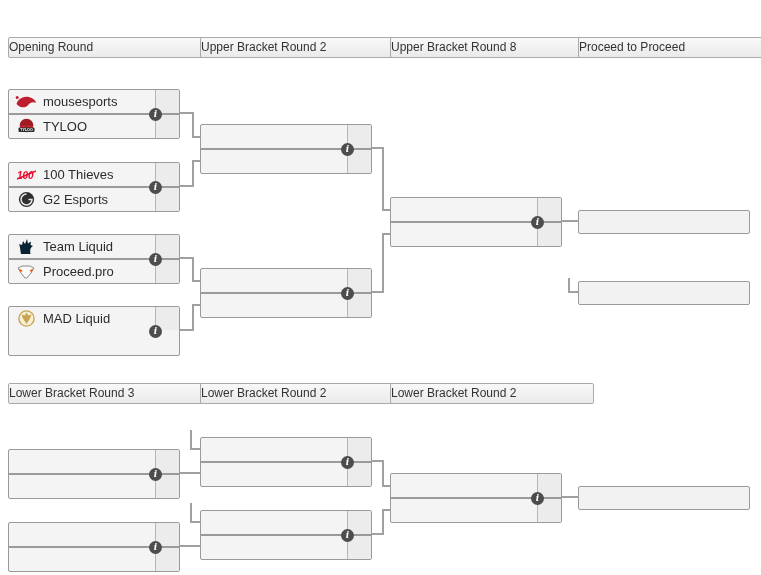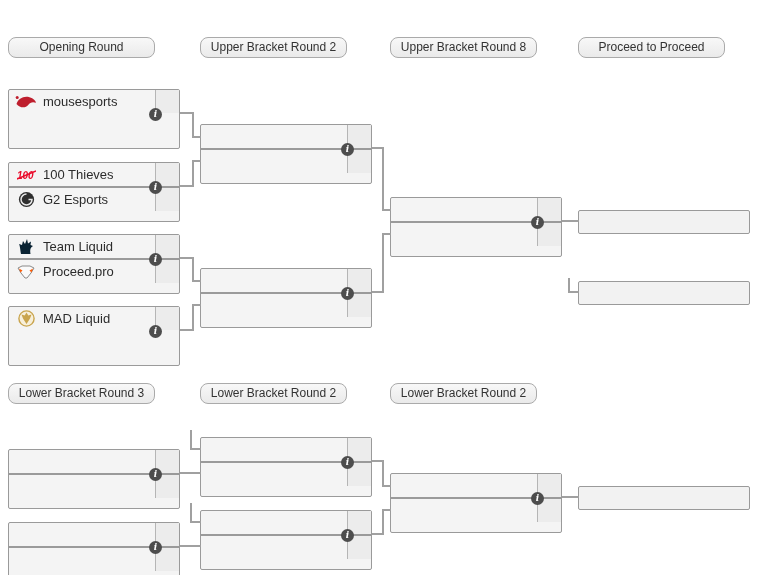--- a/index.html
+++ b/index.html
@@ -1,27 +1,27 @@
 <!DOCTYPE html>
 <html><head>
 <meta charset="utf-8">
 <style>
   html,body{margin:0;padding:0;background:#fff;}
   body{font-family:"Liberation Sans",sans-serif;}
   #stage{position:relative;width:761px;height:575px;background:#fff;overflow:hidden;}
 
   .page-title{position:absolute;left:9px;top:1px;font-size:21px;font-weight:400;color:#4e6b30;margin:0;}
 
-  .hdr{position:absolute;width:147px;height:21px;box-sizing:border-box;
-       background:linear-gradient(#f8f8f8,#eaeaea);border:1px solid #aaa;border-radius:8px;
-       font-size:12px;color:#333;text-align:center;line-height:19px;white-space:nowrap;}
+  .hdr{position:absolute;width:204px;height:21px;box-sizing:border-box;
+       background:linear-gradient(#f8f8f8,#eaeaea);border:1px solid #aaa;border-radius:2px;
+       font-size:12px;color:#333;line-height:19px;white-space:nowrap;}
 
   .match{position:absolute;width:172px;box-sizing:border-box;background:#f4f4f4;
          border:1px solid #9a9a9a;border-radius:2px;}
-  .m2{height:60px;}
+  .m2{height:50px;}
   .m1{height:24px;background:#f2f2f2;}
   .row{height:23px;display:flex;align-items:center;}
   .row.bot{border-top:2px solid #9a9a9a;}
   .logo{width:34px;flex:none;display:flex;align-items:center;justify-content:center;}
   .tname{flex:1;font-size:13px;color:#2c2c2c;white-space:nowrap;overflow:hidden;}
   .score{flex:none;width:23px;align-self:stretch;border-left:1px solid #b5b5b5;background:#ececec;
          font-size:12px;color:#333;text-align:center;line-height:23px;}
   .info{position:absolute;left:140px;top:18px;width:13px;height:13px;border-radius:50%;
         background:#4d4d4d;color:#fff;text-align:center;line-height:13px;
         font-family:"DejaVu Serif",serif;font-weight:bold;font-style:italic;font-size:9px;
@@ -84,20 +84,32 @@
     <div class="row">
       <span class="logo">
         <svg width="22" height="15" viewBox="0 0 22 15">
             <path d="M1.5 10 C3 4.5,9 1.5,14.5 3.2 C18.5 4.4,20.8 6.5,21 8.8 C17.5 7.6,15.2 8.4,13.2 11 C10.5 14.4,5 14.2,1.5 10 Z" fill="#be1e2d"></path>
             <circle cx="2.2" cy="3.4" r="1.5" fill="#be1e2d"></circle>
           </svg>
       </span>
       <span class="tname">mousesports</span>
       <span class="score"></span>
     </div>
+    <div class="row bot">
+      <span class="logo">
+        <svg width="17" height="17" viewBox="0 0 17 17">
+            <circle cx="8.5" cy="7.5" r="6.8" fill="#c1272d"></circle>
+            <path d="M8.5 1 A6.8 6.8 0 0 1 15.3 7.5 L1.7 7.5 A6.8 6.8 0 0 1 8.5 1 Z" fill="#9e1c24"></path>
+            <rect x="0.5" y="9.5" width="16" height="4.6" rx="1" fill="#2b2b2b"></rect>
+            <text x="8.5" y="13.3" font-size="3.6" fill="#fff" text-anchor="middle" font-weight="bold">TYLOO</text>
+          </svg>
+      </span>
+      <span class="tname">TYLOO</span>
+      <span class="score"></span>
+    </div>
     <span class="info">i</span>
   </div>
 
   <div class="match m2" style="left:8px;top:162px">
     <div class="row">
       <span class="logo">
         <svg width="19" height="14" viewBox="0 0 19 14">
             <text x="0" y="11" font-size="10" font-style="italic" font-weight="bold" fill="#ea0a2a">100</text>
             <path d="M0 11 L19 3" stroke="#ea0a2a" stroke-width="1.4" fill="none"></path>
           </svg>

